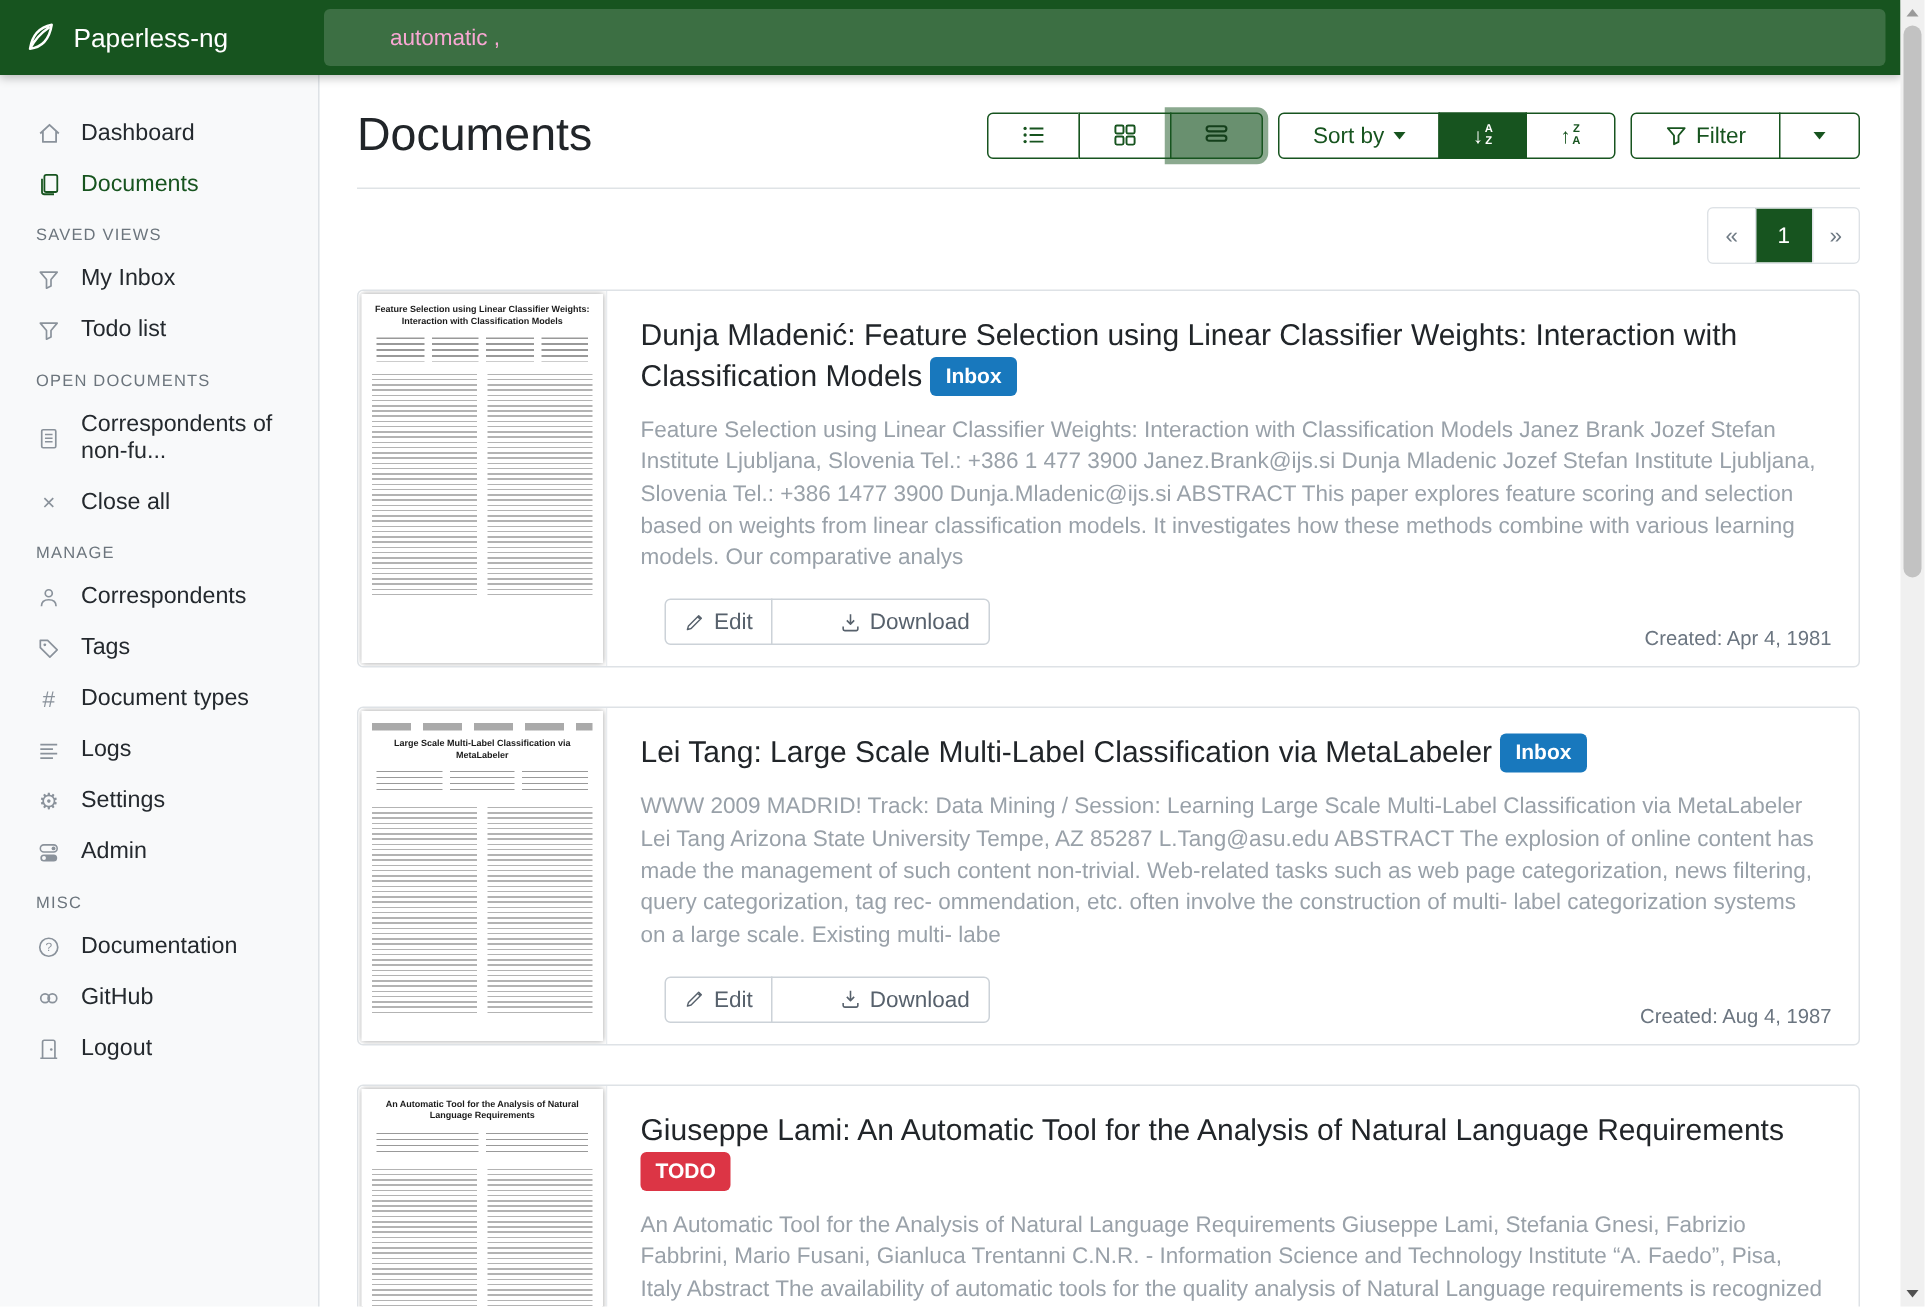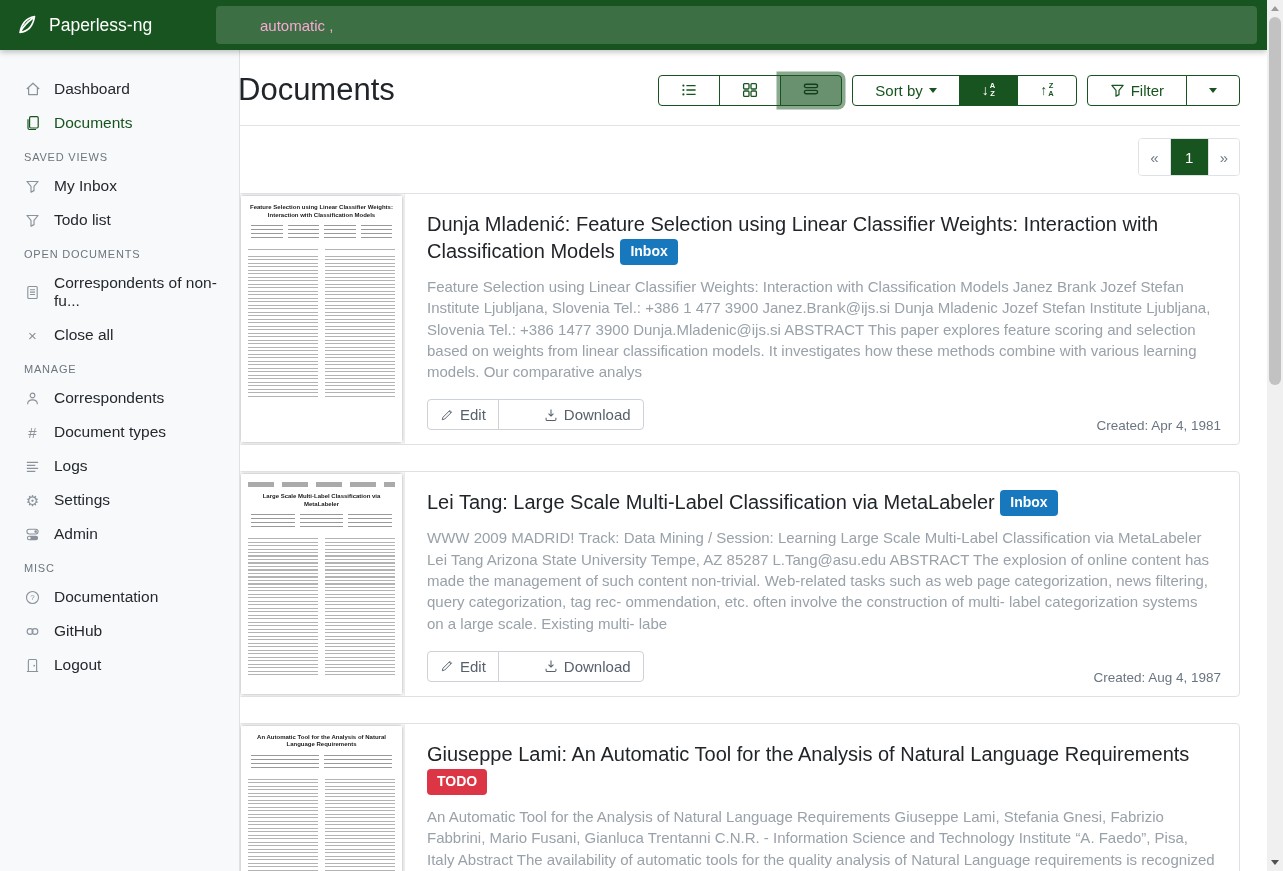--- a/index.html
+++ b/index.html
@@ -18,21 +18,21 @@
 
   
   .scrollbar { position:absolute; right:0; top:0; width:16px; height:871px; background:#f0f0f0; z-index:40; }
   .sb-arrow { position:absolute; left:0; width:16px; height:17px; display:flex; align-items:center; justify-content:center; }
   .sb-arrow span { width:0; height:0; border-left:4px solid transparent; border-right:4px solid transparent; }
   .sb-arrow.up { top:0; } .sb-arrow.up span { border-bottom:5px solid #9a9a9a; }
   .sb-arrow.down { bottom:0; } .sb-arrow.down span { border-top:5px solid #505050; }
   .sb-thumb { position:absolute; left:2px; top:17px; width:12px; height:368px; background:#c2c2c2; border-radius:6px; }
 
   
-  .sidebar { position:absolute; left:0; top:50px; width:240px; bottom:0;
+  .sidebar { position:absolute; left:0; top:50px; width:213px; bottom:0;
              background:#f8f9fa; border-right:1px solid #dee2e6; padding-top:22px; z-index:10; }
   .nav-item { display:flex; align-items:center; gap:13px; padding:8px 8px 8px 24px;
               color:#24292e; font-size:15.5px; cursor:pointer; }
   .nav-item .nicon { width:17px; height:17px; color:#8a929b; flex:none; display:flex;
                      align-items:center; justify-content:center; font-size:15px; line-height:1; }
   .nav-item.active, .nav-item.active .nicon { color:#17541f; }
   .side-section { margin-top:11px; }
   .section-title { padding:0 8px 6px 24px; font-size:11px; letter-spacing:.8px; color:#6c757d; }
 
   
@@ -88,21 +88,21 @@
   .title-link { cursor:pointer; }
   .badge { display:inline-block; font-size:14px; font-weight:700; color:#fff;
            padding:3px 10px 4px; border-radius:4px; cursor:pointer; vertical-align:2px; }
   .badge-inbox { background:#1878bd; }
   .badge-todo  { background:#dc3545; }
   .card-text { margin-top:11px; font-size:15px; line-height:1.42; color:#99a1a9; max-width:792px; }
   .btn-row { margin-top:17px; display:inline-flex; }
   .obtn { display:inline-flex; align-items:center; gap:6px; height:31px; padding:0 12px;
           background:#fff; border:1px solid #ccd2d8; color:#57616c; font-size:15px;
           cursor:pointer; margin-left:-1px; }
-  .btn-row .obtn:first-child { margin-left:0; border-radius:4px 0 0 4px;align-items:center; }
+  .btn-row .obtn:first-child { margin-left:16px; border-radius:4px 0 0 4px;align-items:center; }
   .btn-row .obtn:last-child { border-radius:0 4px 4px 0;padding-left:45px; }
   .created { position:absolute; right:18px; bottom:11px; font-size:13.5px; color:#6b7580; }
 
   svg { display:block; }
 </style>
 </head>
 <body>
 
 <header class="navbar">
   <div class="brand">
@@ -177,20 +177,29 @@
     <div class="nav-item">
       <span class="nicon">
         <svg width="15" height="15" viewBox="0 0 16 16">
             <circle cx="8" cy="4.8" r="2.5" fill="none" stroke="currentColor" stroke-width="1.2"></circle>
             <path d="M2.8 14 C2.8 10.8 5 9.4 8 9.4 C11 9.4 13.2 10.8 13.2 14" fill="none" stroke="currentColor" stroke-width="1.2"></path>
           </svg>
       </span>
       <span>Correspondents</span>
     </div>
     <div class="nav-item">
+      <span class="nicon">
+        <svg width="15" height="15" viewBox="0 0 16 16">
+            <path d="M2 2 H7.2 L14 8.8 L8.8 14 L2 7.2 Z" fill="none" stroke="currentColor" stroke-width="1.2" stroke-linejoin="round"></path>
+            <circle cx="5.2" cy="5.2" r="1" fill="currentColor"></circle>
+          </svg>
+      </span>
+      <span>Tags</span>
+    </div>
+    <div class="nav-item">
       <span class="nicon">#</span>
       <span>Document types</span>
     </div>
     <div class="nav-item">
       <span class="nicon">
         <svg width="15" height="15" viewBox="0 0 16 16">
             <path d="M2 3.6 H14 M2 6.8 H11 M2 10 H14 M2 13.2 H11" stroke="currentColor" stroke-width="1.2"></path>
           </svg>
       </span>
       <span>Logs</span>

